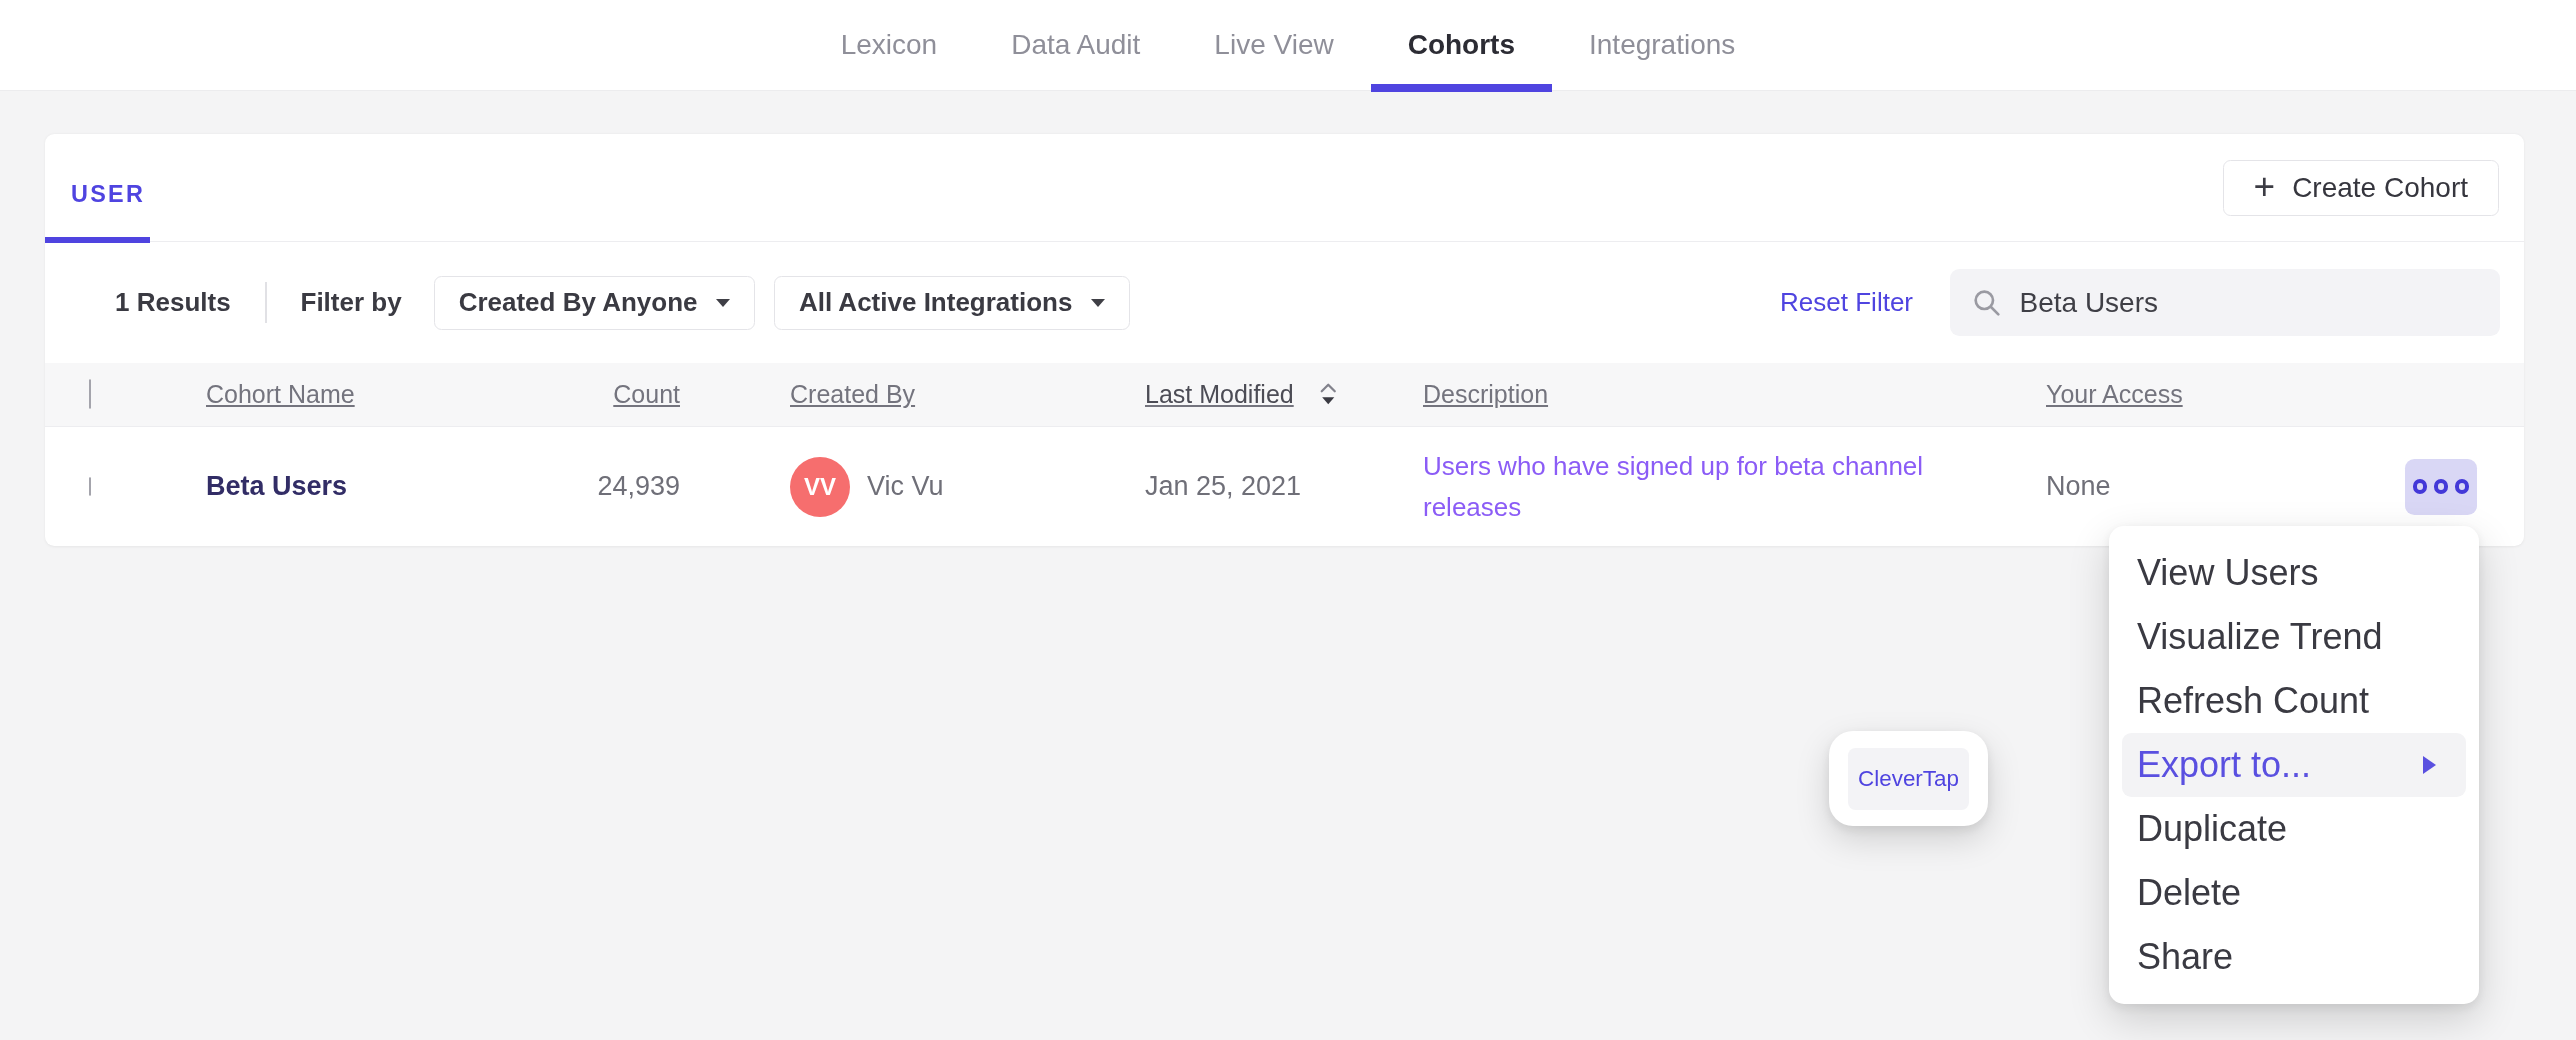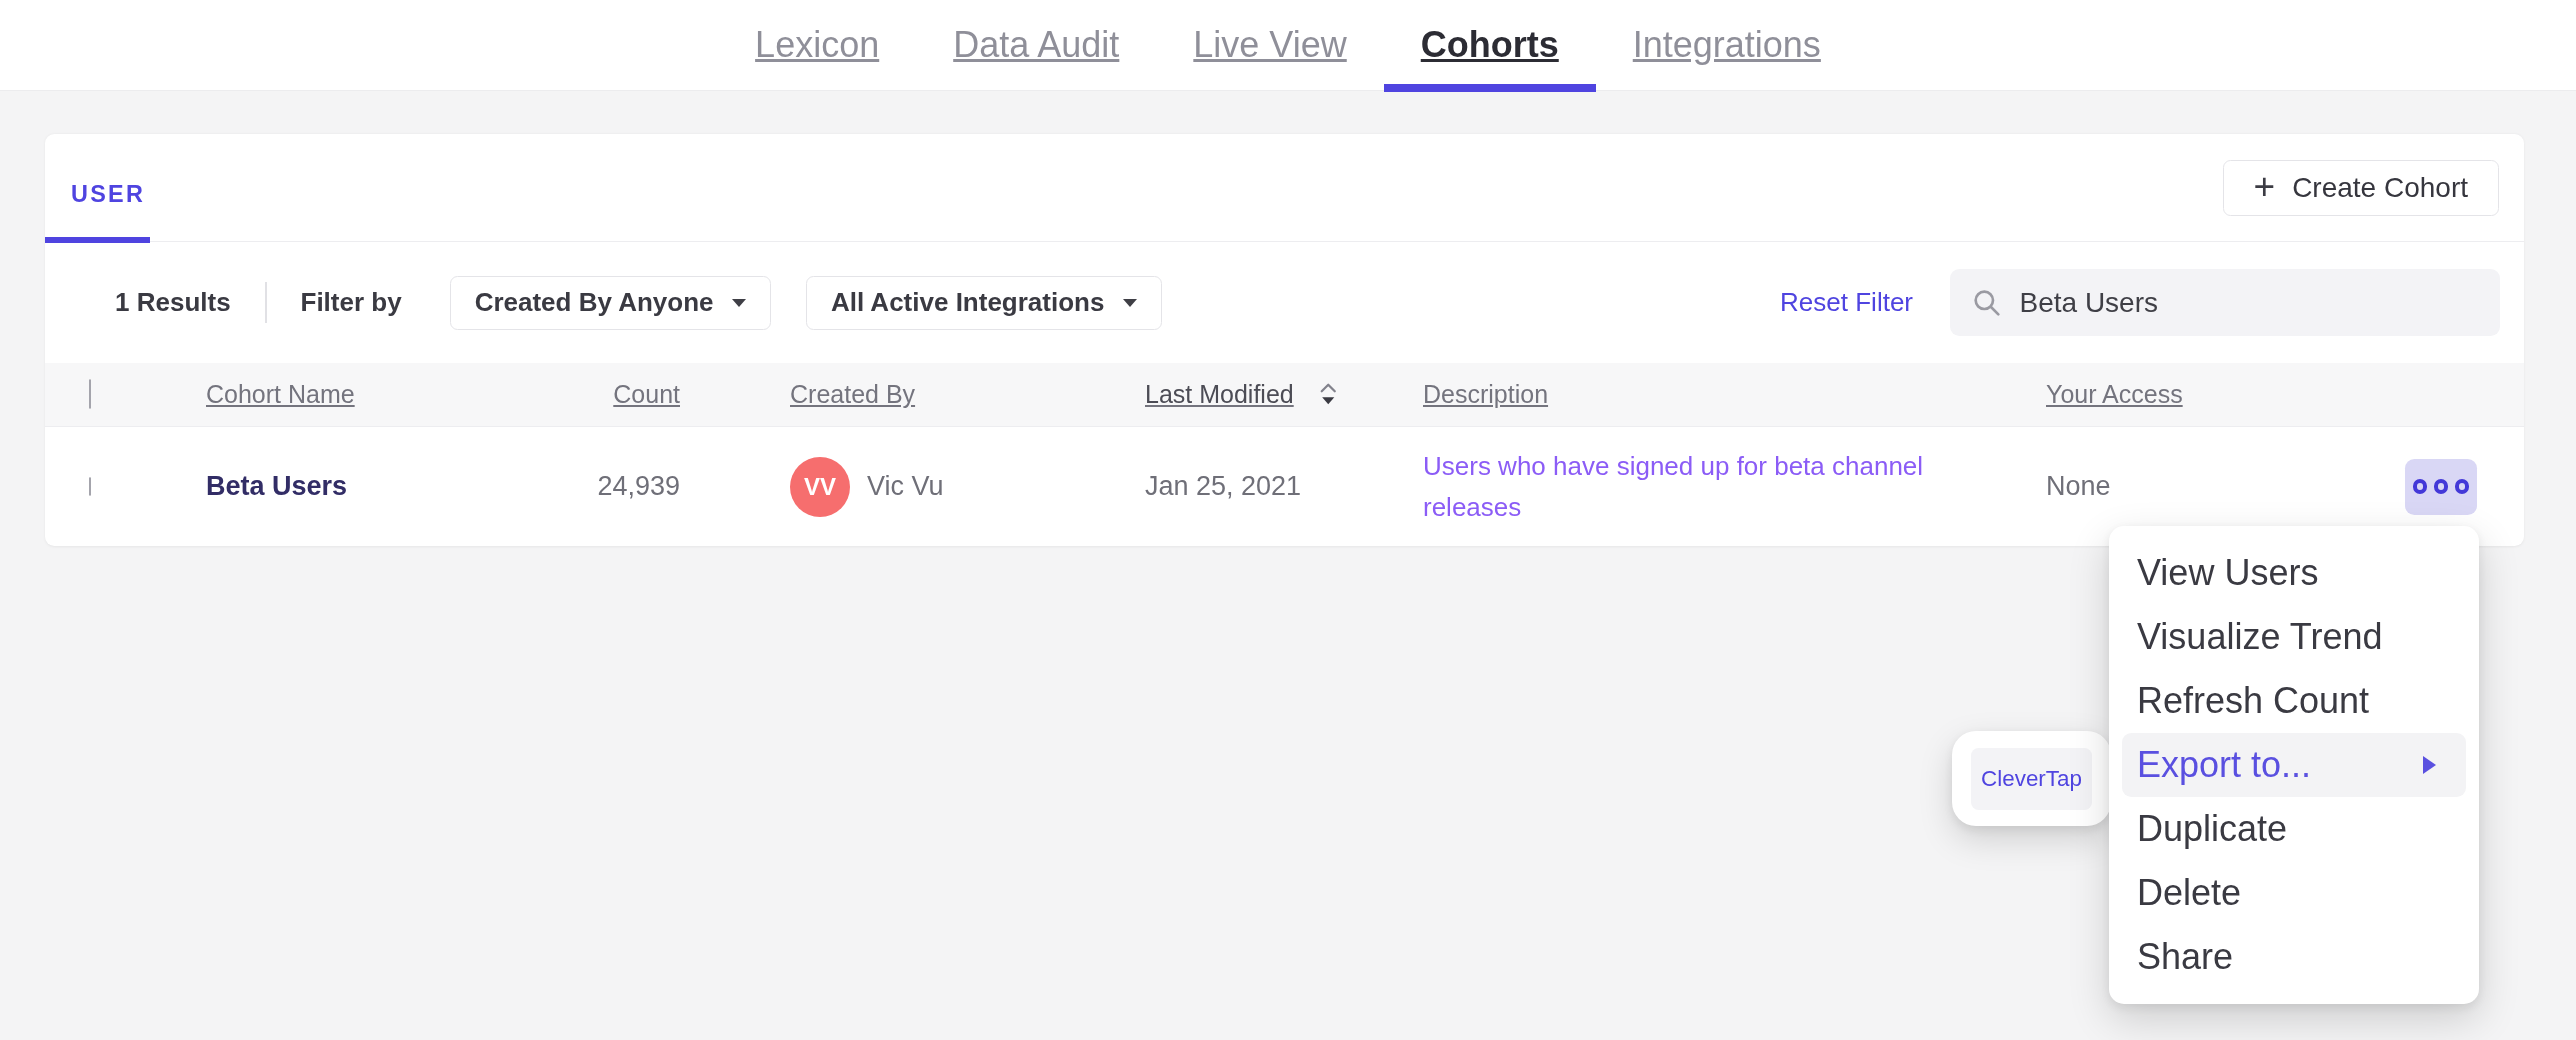--- a/index.html
+++ b/index.html
@@ -13,21 +13,21 @@
     --thead-bg:#f7f7f8;
     --chip-bg:#f3f3f6;
   }
   *{margin:0;padding:0;box-sizing:border-box;}
   html,body{width:2576px;height:1040px;overflow:hidden;background:var(--page-bg);
     font-family:"Liberation Sans",sans-serif;color:var(--ink);}
 
   
   .header{position:relative;z-index:5;height:91px;background:#fff;border-bottom:1.9px solid #ececee;
     display:flex;justify-content:center;align-items:stretch;gap:74px;}
-  .nav-tab{position:relative;display:flex;align-items:center;font-size:36px;color:var(--gray-light);cursor:pointer;text-decoration:underline;}
+  .nav-tab{position:relative;display:flex;align-items:center;font-size:28px;color:var(--gray-light);cursor:pointer;}
   .nav-tab.active{color:#2c2c34;font-weight:700;}
   .nav-tab.active::after{content:"";position:absolute;left:-37px;right:-37px;bottom:-1.9px;height:8.4px;background:var(--accent);}
 
   
   .page{position:absolute;left:0;right:0;top:91px;bottom:0;background:var(--page-bg);padding:43px 52px 0 45px;}
   .card{position:relative;width:2479px;background:#fff;border-radius:9.3px;
     box-shadow:0 0.9px 2.8px rgba(0,0,0,.06);overflow:hidden;}
 
   
   .card-tabs{position:relative;height:108px;border-bottom:1.9px solid var(--border);}
@@ -39,21 +39,21 @@
     font-family:inherit;cursor:pointer;}
   .create-btn .plus{font-size:37px;font-weight:300;line-height:1;color:#3c3c44;margin-top:-3.7px;}
 
   
   .filter-row{height:121px;display:flex;align-items:center;padding:0 24px 0 70px;}
   .results{font-size:26px;font-weight:700;color:var(--ink-soft);}
   .vdivider{width:1.9px;height:41px;background:#e1e1e5;margin:0 34px;}
   .filter-by{font-size:26px;font-weight:700;color:var(--ink-soft);margin-right:32px;}
   .dropdown{height:54px;display:flex;align-items:center;gap:18.7px;padding:0 24px;background:#fff;
     border:1.9px solid #e4e4e8;border-radius:7.5px;font-size:26px;font-weight:600;color:var(--ink-soft);
-    font-family:inherit;cursor:pointer;margin-right:18.7px;margin-left:16px;}
+    font-family:inherit;cursor:pointer;margin-right:18.7px;}
   .caret{width:0;height:0;border-left:7.5px solid transparent;border-right:7.5px solid transparent;
     border-top:8.4px solid #3f3f46;}
   .flex-spacer{flex:1;}
   .reset-link{font-size:26px;color:var(--accent);margin-right:37px;cursor:pointer;}
   .searchbox{width:550px;height:67px;background:var(--chip-bg);border-radius:9.3px;display:flex;
     align-items:center;gap:17px;padding:0 20.5px;cursor:text;}
   .search-text{font-size:28px;color:#3f3f46;}
 
   
   .tgrid{display:grid;grid-template-columns:117px 327px 147px 465px 278px 623px 313px 1fr;
@@ -82,21 +82,21 @@
   .context-menu{position:absolute;left:2109px;top:526px;width:370px;padding:15px 13px;background:#fff;
     border-radius:15px;z-index:20;
     box-shadow:0 3.7px 9.3px rgba(0,0,0,.07),0 15px 41px rgba(0,0,0,.16);}
   .menu-item{height:64px;display:flex;align-items:center;padding:0 15px;font-size:36px;
     color:var(--ink-soft);border-radius:9.3px;cursor:pointer;}
   .menu-item.highlighted{background:#f3f3f5;color:#5a50e0;justify-content:space-between;}
   .submenu-arrow{width:0;height:0;border-top:9.3px solid transparent;border-bottom:9.3px solid transparent;
     border-left:13px solid #5a50e0;margin-right:15px;}
 
   
-  .submenu{position:absolute;left:1952px;top:731px;width:159px;height:95px;background:#fff;
+  .submenu{position:absolute;left:1829px;top:731px;width:159px;height:95px;background:#fff;
     border-radius:24px;z-index:19;display:flex;align-items:center;justify-content:center;
     box-shadow:0 3.7px 9.3px rgba(0,0,0,.07),0 13px 34px rgba(0,0,0,.15);}
   .submenu-item{width:121px;height:62px;background:var(--chip-bg);border-radius:7.5px;display:flex;
     align-items:center;justify-content:center;font-size:22.4px;font-weight:500;color:var(--accent);cursor:pointer;}
 </style>
 </head>
 <body>
 
 <div class="header">
   <div class="nav-tab">Lexicon</div>

